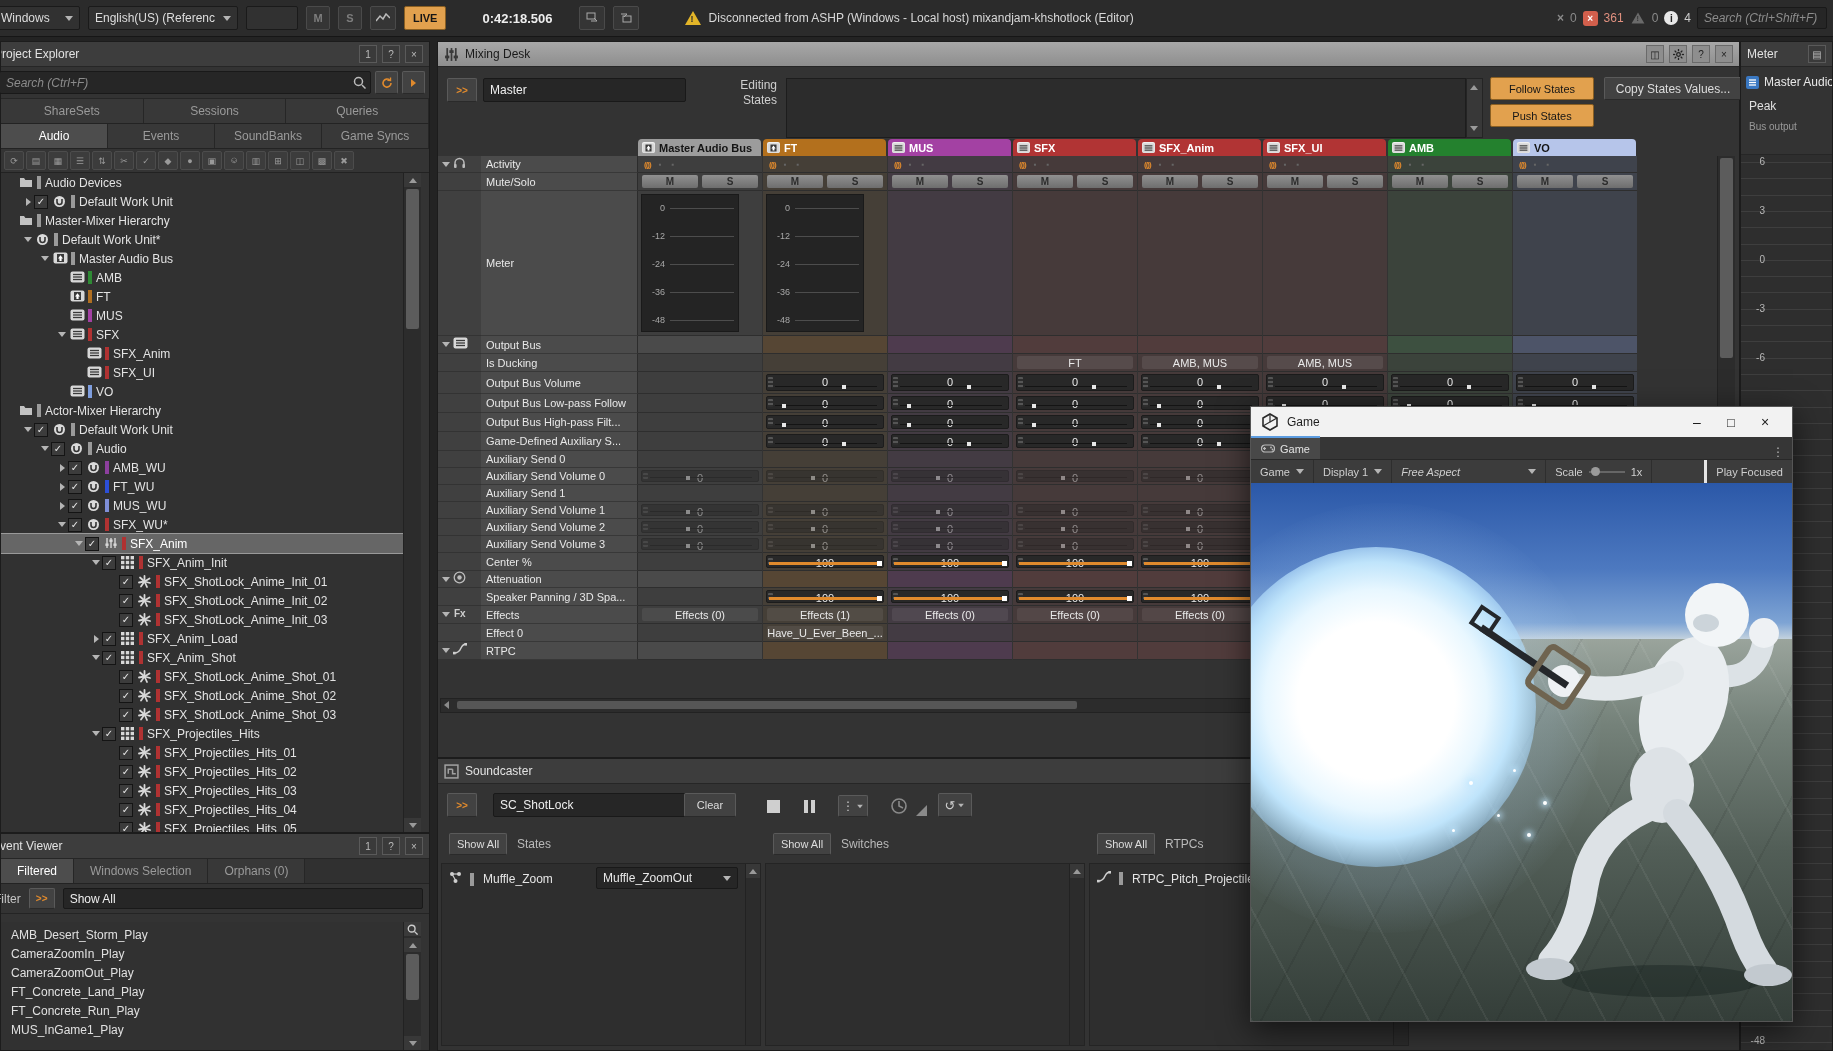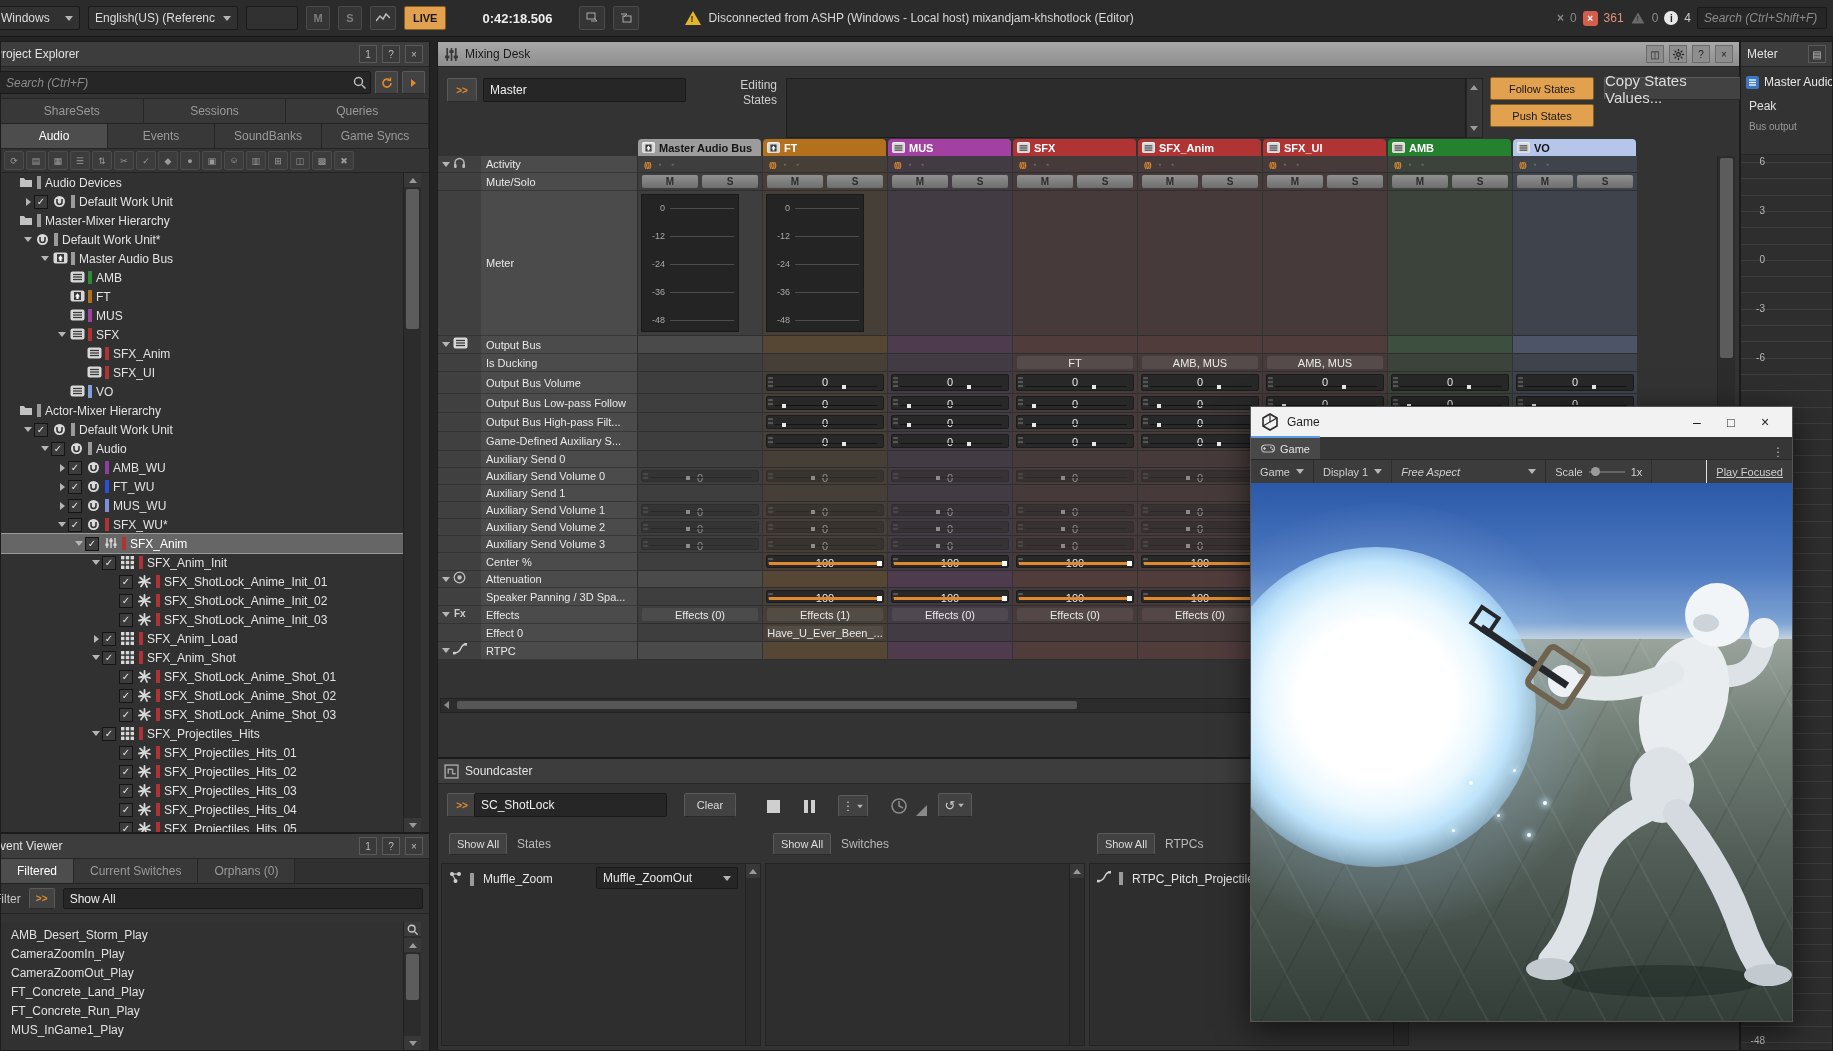--- a/index.html
+++ b/index.html
@@ -756,21 +756,21 @@
 <div class="panel" id="eventviewer" style="left:0;top:833px;width:430px;height:218px;">
   <div class="ptitle">
     <span style="margin-left:-15px;">Event Viewer</span>
     <span class="sp"></span>
     <span class="tico">1</span>
     <span class="tico">?</span>
     <span class="tico">×</span>
   </div>
   <div class="tabrow" id="evTabs" style="justify-content:flex-start;">
       <div class="tab active" style="flex: 0 0 auto; padding: 5px 16px;">Filtered</div>
-      <div class="tab" style="flex: 0 0 auto; padding: 5px 16px;">Current Switches</div>
+      <div class="tab" style="flex: 0 0 auto; padding: 5px 16px;">Windows Selection</div>
       <div class="tab" style="flex: 0 0 auto; padding: 5px 16px;">Orphans (0)</div>
     </div>
   <div style="display:flex;align-items:center;gap:8px;padding:4px 6px 4px 0;border-bottom:1px solid #242424;">
     <span style="margin-left:-7px;color:#c5c5c5;">Filter</span>
     <div class="btn" style="width:26px;height:21px;font-size:10px;color:#e08a2d;font-weight:bold;">&gt;&gt;</div>
     <input class="field" style="flex: 1 1 0%; height: 21px; color: rgb(238, 238, 238);" value="Show All">
   </div>
   <div id="evList" style="position:absolute;left:0;top:88px;right:26px;bottom:0;background:#313131;padding-top:4px;">
       <div style="height: 19px; line-height: 19px; padding-left: 10px; color: rgb(224, 224, 224); white-space: nowrap;">AMB_Desert_Storm_Play</div>
       <div style="height: 19px; line-height: 19px; padding-left: 10px; color: rgb(224, 224, 224); white-space: nowrap;">CameraZoomIn_Play</div>
@@ -836,21 +836,21 @@
     <div>Editing</div>
       <div>States</div>
   </div>
   <div class="abs" style="left:348px;top:36px;width:678px;height:58px;background:#2c2c2c;border:1px solid #1d1d1d;"></div>
   <div class="abs" style="left:1028px;top:36px;width:15px;height:58px;background:#383838;border:1px solid #242424;">
     <span class="tri-u-s abs" style="left:3px;top:6px;"></span>
     <span class="tri-d abs" style="left:3px;bottom:6px;border-top-color:#9a9a9a;"></span>
   </div>
   <div class="btn obtn abs" style="left:1052px;top:35px;width:104px;height:23px;font-size:11px;">Follow States</div>
   <div class="btn obtn abs" style="left:1052px;top:62px;width:104px;height:23px;font-size:11px;">Push States</div>
-  <div class="btn abs" style="left:1166px;top:35px;width:138px;height:23px;font-size:15px;">Copy States Values...</div>
+  <div class="btn abs" style="left:1166px;top:35px;width:138px;height:23px;font-size:12px;">Copy States Values...</div>
 
   <div class="abs" id="busHeaders" style="left:200px;top:97px;display:flex;">
       <div class="chip" style="width: 123px; margin-right: 2px; background: rgb(156, 156, 156); color: rgb(20, 20, 20);">
         <span class="bico">
           <svg width="15" height="12" viewBox="0 0 15 12">
             <rect x="0.5" y="0.5" width="14" height="11" rx="2" fill="#d8d8d8"></rect>
             <rect x="4" y="2" width="7" height="8" fill="#3a3a3a"></rect>
             <path d="M7.5 3.2 L10 6.5 H8.6 V9 H6.4 V6.5 H5 z" fill="#fff"></path>
           </svg>
         </span>
@@ -1899,21 +1899,21 @@
 <div class="panel" id="soundcaster" style="left:437px;top:758px;width:1303px;height:293px;">
   <div class="ptitle">
     <svg class="wicon" viewBox="0 0 14 14">
         <rect x="1" y="1" width="12" height="12" fill="none" stroke="#bbb" stroke-width="1.4"></rect>
         <path d="M4 9 L4 5 L8 5 M8 5 L8 9 L11 9" fill="none" stroke="#bbb" stroke-width="1.4"></path>
       </svg>
     <span>Soundcaster</span>
     <span class="sp"></span>
   </div>
   <div class="btn abs" style="left:9px;top:34px;width:30px;height:24px;font-size:10px;color:#e08a2d;font-weight:bold;">&gt;&gt;</div>
-  <input class="field abs" style="left: 36px; top: 34px; width: 193px; height: 24px; color: rgb(238, 238, 238);" value="SC_ShotLock">
+  <input class="field abs" style="left: 55px; top: 34px; width: 193px; height: 24px; color: rgb(238, 238, 238);" value="SC_ShotLock">
   <div class="btn abs" style="left:246px;top:34px;width:52px;height:24px;font-size:11px;">Clear</div>
   <div class="abs" style="left:322px;top:36px;width:26px;height:22px;display:flex;align-items:center;justify-content:center;">
       <div style="width:13px;height:13px;background:#cfcfcf;"></div>
     </div>
   <div class="abs" style="left:358px;top:36px;width:26px;height:22px;display:flex;align-items:center;justify-content:center;gap:3px;">
       <div style="width:4px;height:13px;background:#cfcfcf;"></div>
       <div style="width:4px;height:13px;background:#cfcfcf;"></div>
     </div>
   <div class="btn abs" style="left:400px;top:36px;width:30px;height:22px;gap:2px;">
       <span style="color:#ccc;">⋮</span>
@@ -2119,21 +2119,21 @@
         <span class="tri-d"></span>
       </div>
     <div class="gtool">
       <span>Scale</span>
       <span style="display:inline-block;width:36px;height:2px;background:#666;position:relative;">
           <span style="position:absolute;left:2px;top:-4px;width:9px;height:9px;border-radius:50%;background:#9a9a9a;"></span>
         </span>
       <span>1x</span>
     </div>
     <span class="sp" style="flex:1;"></span>
-    <div class="gtool" style="border-right:none;border-left:1px solid #e5e5e5;text-decoration:underline;">
+    <div class="gtool" style="border-right:none;border-left:3px solid #e5e5e5;">
         <span>Play Focused</span>
       </div>
   </div>
   <div id="gview">
     <div id="ground"></div>
     <div class="abs" style="left:-80px;top:20px;width:430px;height:430px;border-radius:50%;
       background:radial-gradient(circle,rgba(200,230,255,.35) 0%,rgba(180,215,250,.15) 55%,transparent 72%);"></div>
     <div class="abs" style="left:-35px;top:64px;width:320px;height:320px;border-radius:50%;
       background:radial-gradient(circle at 50% 48%, #ffffff 0%, #ffffff 34%, #e8f7ff 48%, #bfe4fb 60%, rgba(160,210,250,.5) 72%, rgba(140,190,245,.18) 82%, transparent 90%);"></div>
     <div class="spark" style="left:218px;top:298px;"></div>

